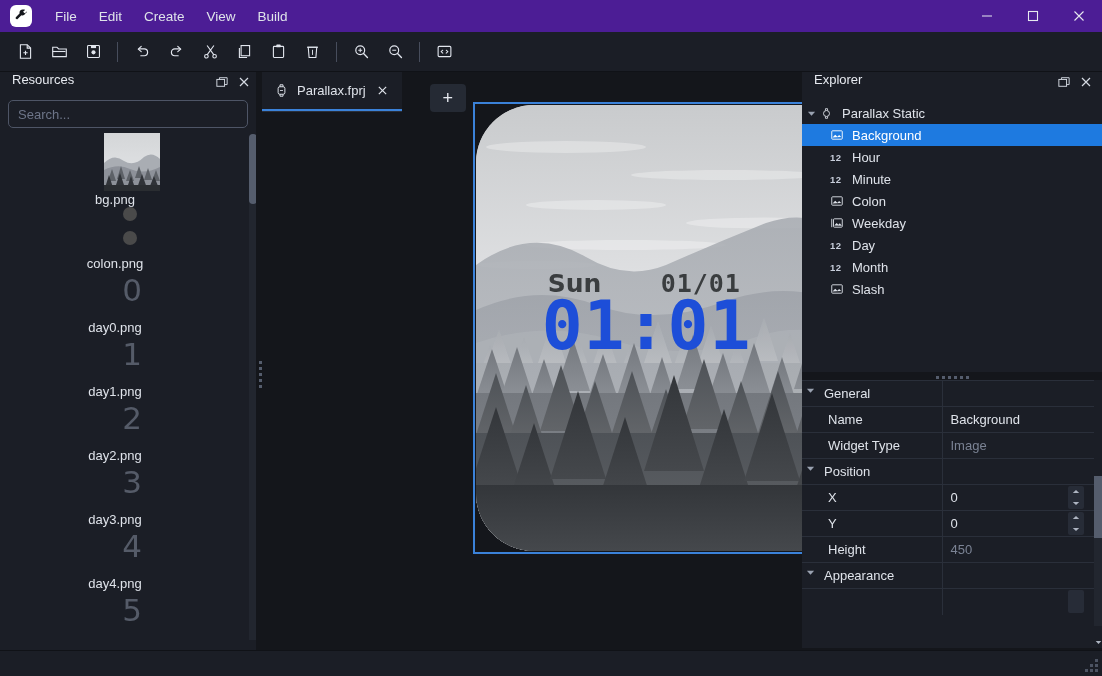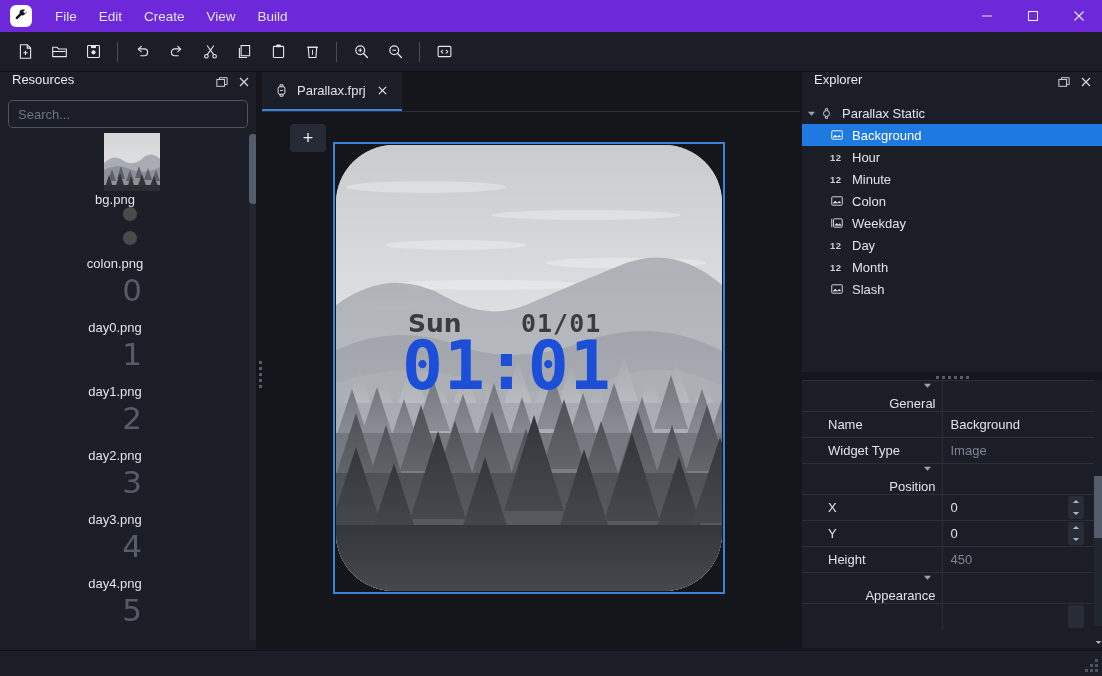--- a/index.html
+++ b/index.html
@@ -8,21 +8,21 @@
     background: #14161b;
     font-family: "Liberation Sans", sans-serif;
     overflow: hidden;
     color: #e6e9ef;
   }
   body { position: relative; }
 
   
   .menubar {
     position: absolute; left: 0; top: 0; width: 1102px; height: 32px;
-    background: #6d28d9;
+    background: #4c1d95;
     display: flex; align-items: center;
   }
   .app-logo {
     width: 22px; height: 22px; margin-left: 10px; margin-right: 12px;
     background: #ffffff; border-radius: 6px;
     display: flex; align-items: center; justify-content: center;
     flex: 0 0 auto;
   }
   .app-logo svg { display: block; }
   .menu-item {
@@ -129,21 +129,21 @@
     cursor: col-resize;
   }
   .vsplit.left { left: 256px; }
   .dots-v { display: flex; flex-direction: column; gap: 3px; }
   .dots-v span { width: 3px; height: 3px; background: #555d6d; display: block; }
 
   
   .editor {
     position: absolute; left: 262px; top: 72px; width: 538px; height: 576px;
     background: #14161b;
-    display: flex; flex-direction: column;
+    display: flex; flex-direction: row;
   }
   .tabbar {
     height: 40px; background: #14161b; display: flex; align-items: flex-end;
     flex: 0 0 auto; border-bottom: 1px solid #2a2f3a;
   }
   .tab {
     height: 39px; display: flex; align-items: center; gap: 8px;
     padding: 0 10px 0 12px; background: #1b1e26;
     border-bottom: 2px solid #3b82d9; cursor: default;
   }
@@ -231,21 +231,21 @@
   .prop-table-wrap { position: relative; flex: 1 1 auto; overflow: hidden; }
   .prop-table { width: 292px; border-collapse: collapse; table-layout: fixed; }
   .prop-table tr { height: 26px; }
   .prop-table td {
     font-size: 13px; color: #dfe3ea;
     border-top: 1px solid #2a2f3a; border-right: 1px solid #2a2f3a;
     padding: 0 6px; vertical-align: middle; overflow: hidden; white-space: nowrap;
   }
   .prop-group td { border-right: 1px solid #2a2f3a; }
   .prop-group .gl { padding-left: 0; }
-  .grp-inner { display: flex; align-items: flex-end; gap: 6px; flex-direction: column; }
+  .grp-inner { display: flex; align-items: flex-start; gap: 6px; }
   .grp-caret { width: 16px; display: flex; align-items: center; justify-content: center; }
   td.key { width: 140px; padding-left: 26px; }
   td.val { width: 152px; border-right: none; position: relative; padding-left: 8px; }
   td.val.readonly { color: #7b8394; }
   .spinner {
     position: absolute; right: 10px; top: 1px; width: 16px; height: 23px;
     display: flex; flex-direction: column; background: #272c37; border-radius: 2px;
   }
   .spin-up, .spin-dn {
     flex: 1 1 0; display: flex; align-items: center; justify-content: center; cursor: default;

